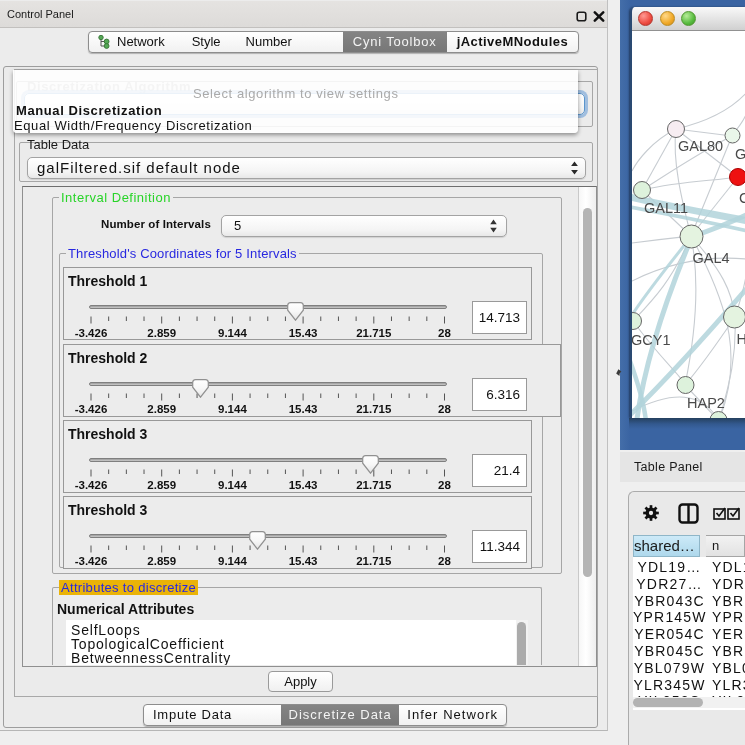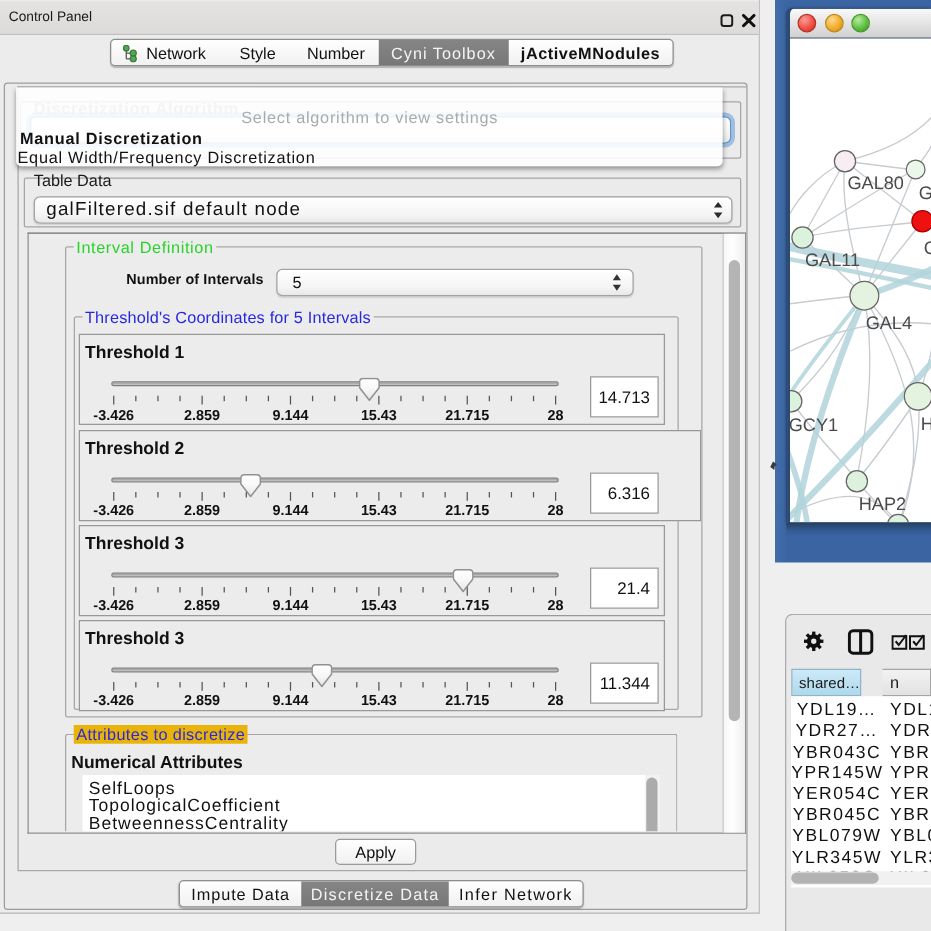--- a/index.html
+++ b/index.html
@@ -9,25 +9,25 @@
 
 
 #lwin { position:absolute; left:0; top:0; width:608px; height:731px; background:#ececec;
   border-bottom:1px solid #b6b6b6; border-right:1px solid #c0c0c0; }
 #ltitle { position:absolute; left:0; top:1px; width:100%; height:27px;
   background:linear-gradient(#e5e3e1,#dddbd9); border-bottom:1px solid #c2c0be;
   font-size:11px; color:#1a1a1a; line-height:27px; padding-left:7px; }
 .wbtn { position:absolute; top:11px; }
 
 
-.tabbar { position:absolute; display:flex; height:22px; align-items:center;
+.tabbar { position:absolute; display:flex; height:22px; align-items:flex-end;
   background:linear-gradient(#ffffff,#f1f1f1); border:1px solid #8d8d8d; border-radius:4px;
   box-shadow:0 1px 1px rgba(0,0,0,0.25); overflow:hidden; }
 .tab { font-size:13px; color:#111; line-height:21px; padding:0 12px; position:relative; }
-.tab.sel { background:linear-gradient(#858585,#777777); color:#f4f4f4; }
+.tab.sel { background:linear-gradient(#858585,#777777); color:#f4f4f4;margin-left:40px; }
 .tsep { width:1px; background:#b9b9b9; margin:3px 0; }
 
 
 #opanel { position:absolute; left:3px; top:66px; width:595px; height:662px;
   border:1px solid #9d9d9d; border-radius:3px; background:#ebebeb; }
 #innerp { position:absolute; left:10px; top:2px; width:584px; height:628px;
   border:1px solid #a8a8a8; background:#ebebeb; }
 .fs { position:absolute; border:1px solid #a6a6a6; border-radius:2px; }
 .fslab { position:absolute; font-size:13px; background:transparent; padding:0 2px; }
 
@@ -431,20 +431,21 @@
           <text x="104.5" y="313" font-size="14.5" fill="#4a4a4a">H</text>
           <text x="55" y="377" font-size="14.5" fill="#4a4a4a">HAP2</text>
         </svg>
       </div>
 </div>
 <div id="macbottom"></div>
 
 <svg class="abs" style="left:615px; top:368px;" width="8" height="9" viewBox="0 0 8 9">
       <path d="M1.2,5.5 L3.4,1.2 L6.4,3.4 L4.8,5.2 L4.4,8 Z" fill="#3c3c3c"></path>
     </svg>
+<div id="tpheader">Table Panel</div>
 <div id="tablewin"></div>
 
 <svg class="abs" style="left:643px; top:505px;" width="16" height="16" viewBox="0 0 18 18">
   <g fill="#111">
   <path d="M9,2.8 a6.2,6.2 0 1,0 0,12.4 a6.2,6.2 0 1,0 0,-12.4 Z M9,6.6 a2.4,2.4 0 1,1 0,4.8 a2.4,2.4 0 1,1 0,-4.8 Z" fill-rule="evenodd"></path>
   <g>
           <rect x="7.5" y="0.2" width="3" height="4"></rect>
           <rect x="7.5" y="13.8" width="3" height="4"></rect>
           <rect x="0.2" y="7.5" width="4" height="3"></rect>
           <rect x="13.8" y="7.5" width="4" height="3"></rect>
@@ -461,21 +462,21 @@
 </svg>
 <svg class="abs" style="left:713px; top:507px;" width="14" height="13" viewBox="0 0 14 13">
   <rect x="1" y="2" width="11" height="10" fill="none" stroke="#111" stroke-width="1.6"></rect>
   <path d="M3.5,6 L6,9 L12,1" fill="none" stroke="#111" stroke-width="1.6"></path>
 </svg>
 <svg class="abs" style="left:727px; top:507px;" width="14" height="13" viewBox="0 0 14 13">
   <rect x="1" y="2" width="11" height="10" fill="none" stroke="#111" stroke-width="1.6"></rect>
   <path d="M3.5,6 L6,9 L12,1" fill="none" stroke="#111" stroke-width="1.6"></path>
 </svg>
 
-<div class="abs" style="left:633px; top:535px; width:56px; height:21.5px; background:linear-gradient(#cdeaf8,#aed8ec); border:1px solid #8fb6c8; font-size:12px; color:#1a1a1a; text-align:right; line-height:20px;">shared…</div>
+<div class="abs" style="left:633px; top:535px; width:67px; height:21.5px; background:linear-gradient(#cdeaf8,#aed8ec); border:1px solid #8fb6c8; font-size:15px; color:#1a1a1a; text-align:left; line-height:20px;">shared…</div>
 <div class="abs" style="left:706px; top:535px; width:39px; height:21.5px; background:linear-gradient(#f2f2f2,#e2e2e2); border:1px solid #a5a5a5; border-left:none; font-size:13px; color:#1a1a1a; padding-left:6px; line-height:20px;">n</div>
 
 <div class="abs" style="left:633px; top:556.5px; width:112px; height:138px; background:#fff;"></div>
 <div class="trow" style="top:559.0px;">
       <span class="c1">YDL19…</span>
       <span class="c2">YDL1</span>
     </div>
 <div class="trow" style="top:575.8px;">
       <span class="c1">YDR27…</span>
       <span class="c2">YDR2</span>

